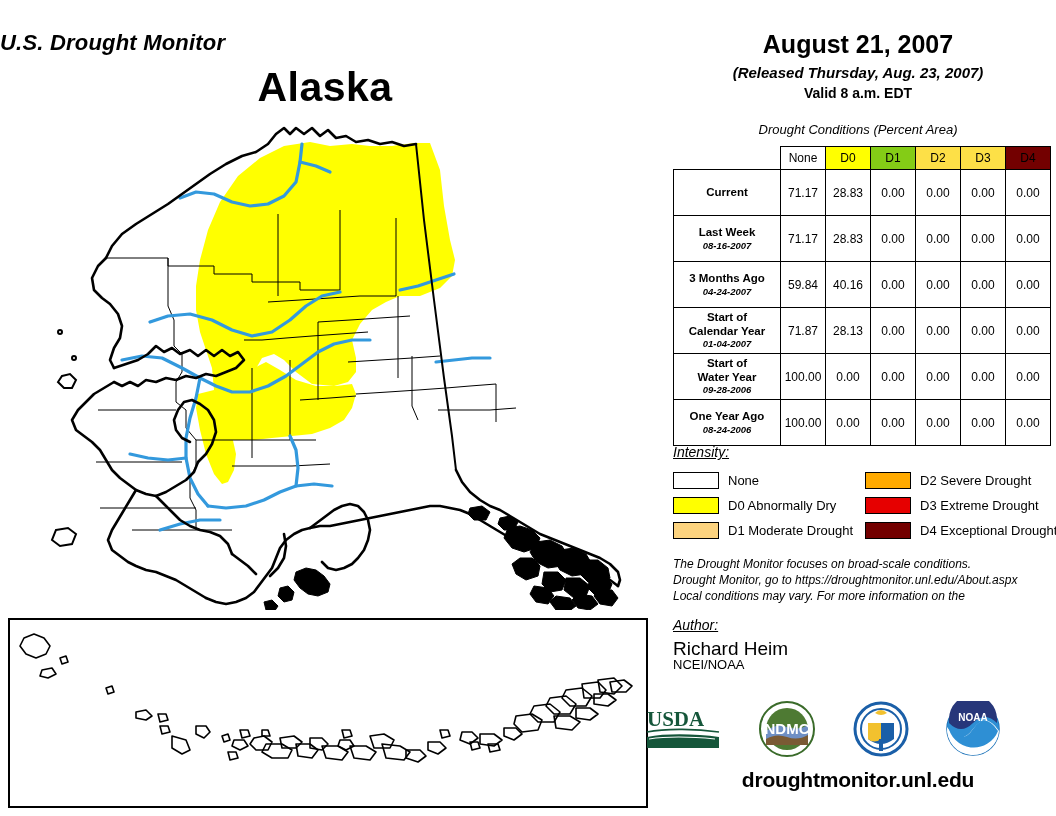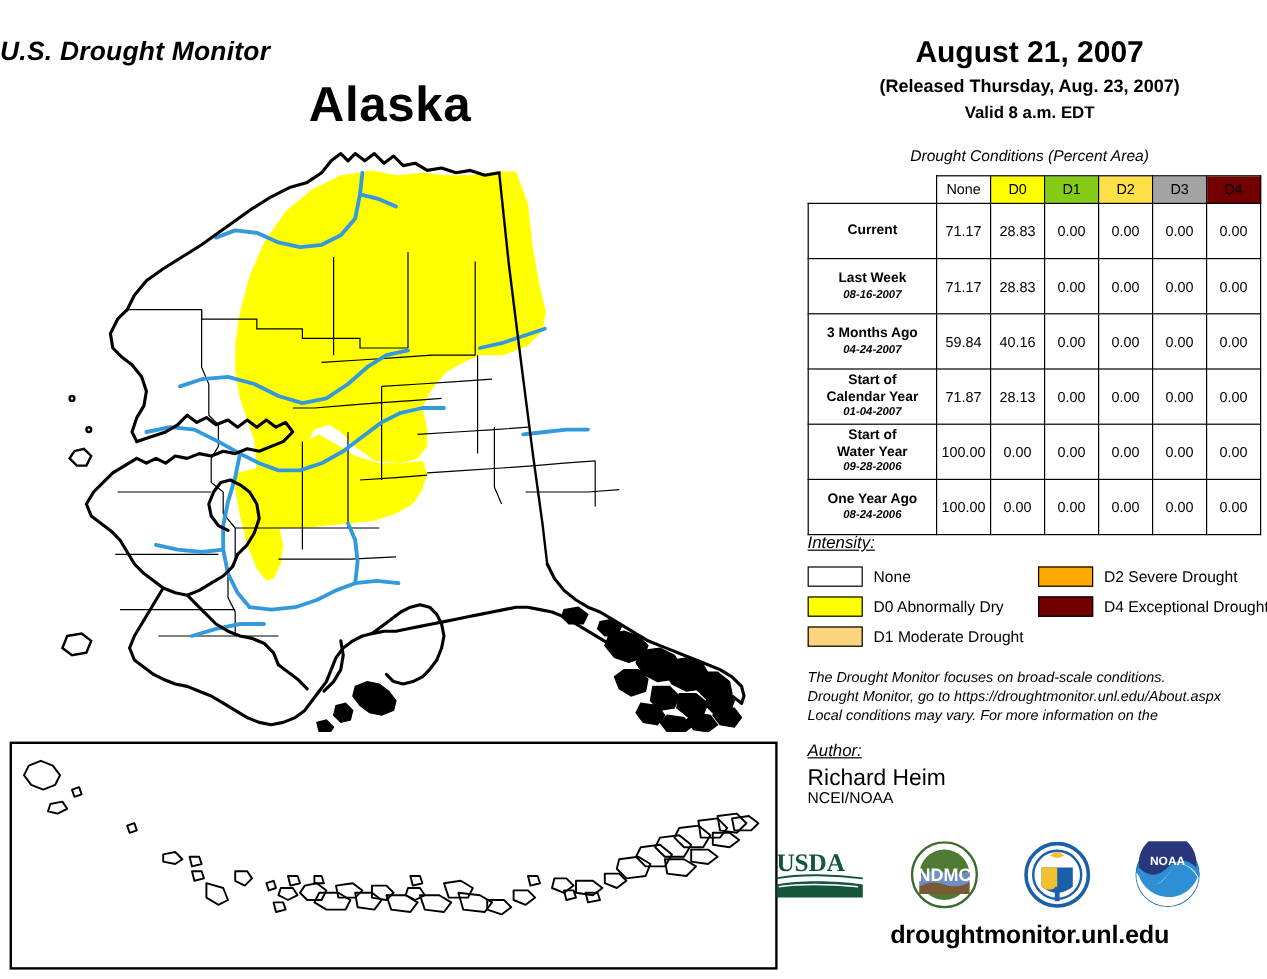--- a/index.html
+++ b/index.html
@@ -17,21 +17,21 @@
   #map-panel{left:0;top:110px;width:660px;height:500px;}
   #map-svg{display:block;}
   #inset-panel{left:8px;top:618px;width:640px;height:190px;border:2px solid #000;
                background:#fff;box-sizing:border-box;}
   #inset-svg{display:block;}
 
   
   #date-title{left:660px;top:30px;width:396px;text-align:center;
               font-size:25px;font-weight:bold;}
   #released{left:660px;top:64px;width:396px;text-align:center;
-            font-size:15px;font-weight:bold;}
+            font-size:15px;font-weight:bold;font-style:italic;}
   #valid{left:660px;top:85px;width:396px;text-align:center;
          font-size:14px;font-weight:bold;}
   #table-caption{left:660px;top:122px;width:396px;text-align:center;
                  font-size:13px;font-style:italic;}
 
   
   #cond-table{left:673px;top:146px;border-collapse:collapse;
               font-size:11.5px;}
   #cond-table td,#cond-table th{border:1px solid #000;text-align:center;
               vertical-align:middle;padding:0;}
@@ -303,21 +303,21 @@
 <div class="abs" id="table-caption">Drought Conditions (Percent Area)</div>
 
 <table class="abs" id="cond-table">
   <thead>
     <tr>
       <th class="corner"></th>
     <th class="cat" style="background: rgb(255, 255, 255);">None</th>
         <th class="cat" style="background: rgb(255, 255, 0);">D0</th>
         <th class="cat" style="background: #84cc16;">D1</th>
         <th class="cat" style="background: #fde047;">D2</th>
-        <th class="cat" style="background: #a3a3a3;">D3</th>
+        <th class="cat" style="background: #fde047;">D3</th>
         <th class="cat" style="background: rgb(115, 0, 0);">D4</th>
       </tr>
   </thead>
   <tbody>
       <tr>
         <td class="rowlab">Current</td>
         <td class="val">71.17</td>
         <td class="val">28.83</td>
         <td class="val">0.00</td>
         <td class="val">0.00</td>
@@ -384,20 +384,24 @@
     </div>
     <div class="legend-row">
       <span class="swatch" style="background: rgb(252, 211, 127);"></span>
       <span class="legend-label">D1 Moderate Drought</span>
     </div>
   </div>
 <div class="legend-col" id="legend-right">
     <div class="legend-row">
       <span class="swatch" style="background: rgb(255, 170, 0);"></span>
       <span class="legend-label">D2 Severe Drought</span>
+    </div>
+    <div class="legend-row">
+      <span class="swatch" style="background: rgb(230, 0, 0);"></span>
+      <span class="legend-label">D3 Extreme Drought</span>
     </div>
     <div class="legend-row">
       <span class="swatch" style="background: rgb(115, 0, 0);"></span>
       <span class="legend-label">D4 Exceptional Drought</span>
     </div>
   </div>
 
 <div class="abs" id="disclaimer">
   <div>The Drought Monitor focuses on broad-scale conditions.</div>
   <div>Drought Monitor, go to https://droughtmonitor.unl.edu/About.aspx</div>

